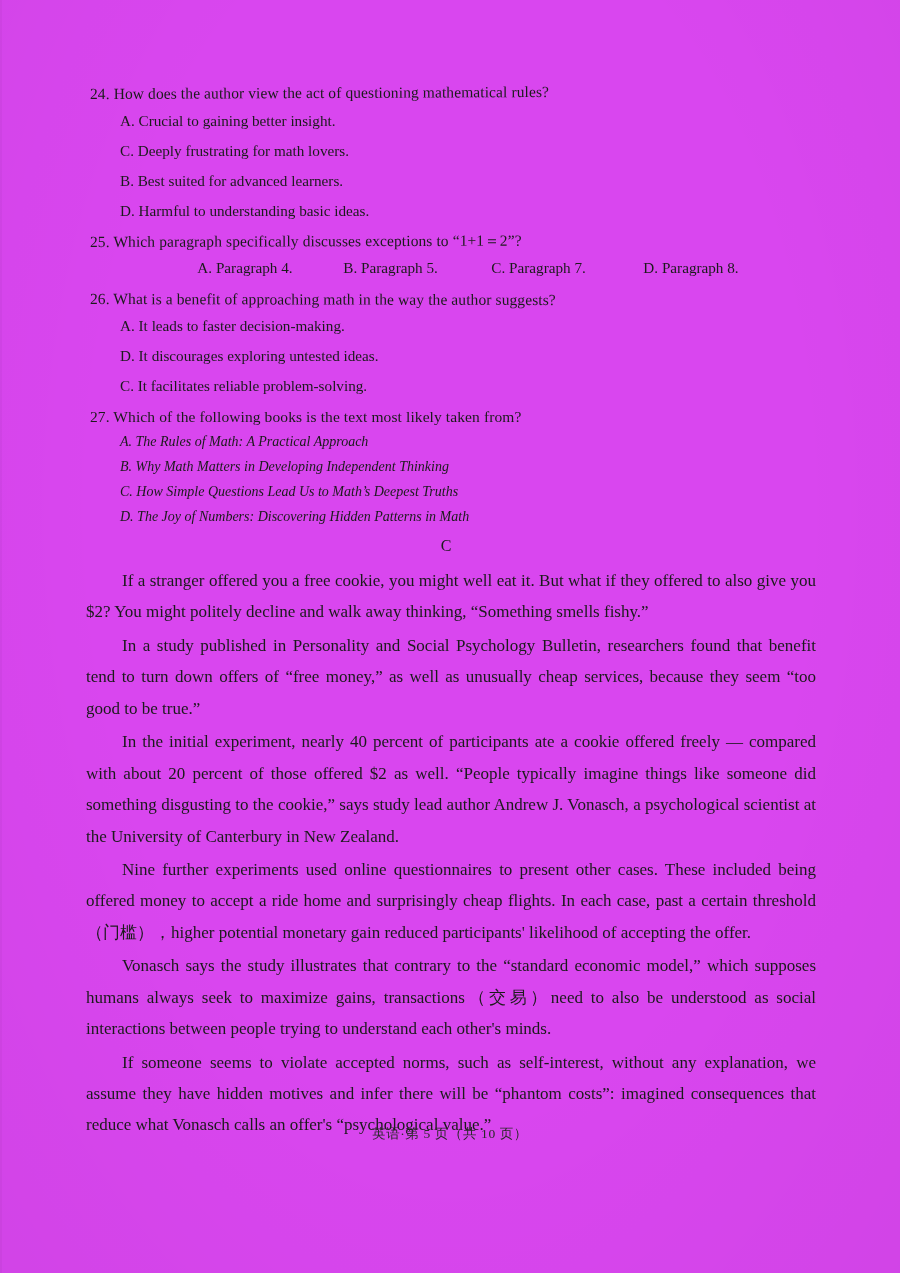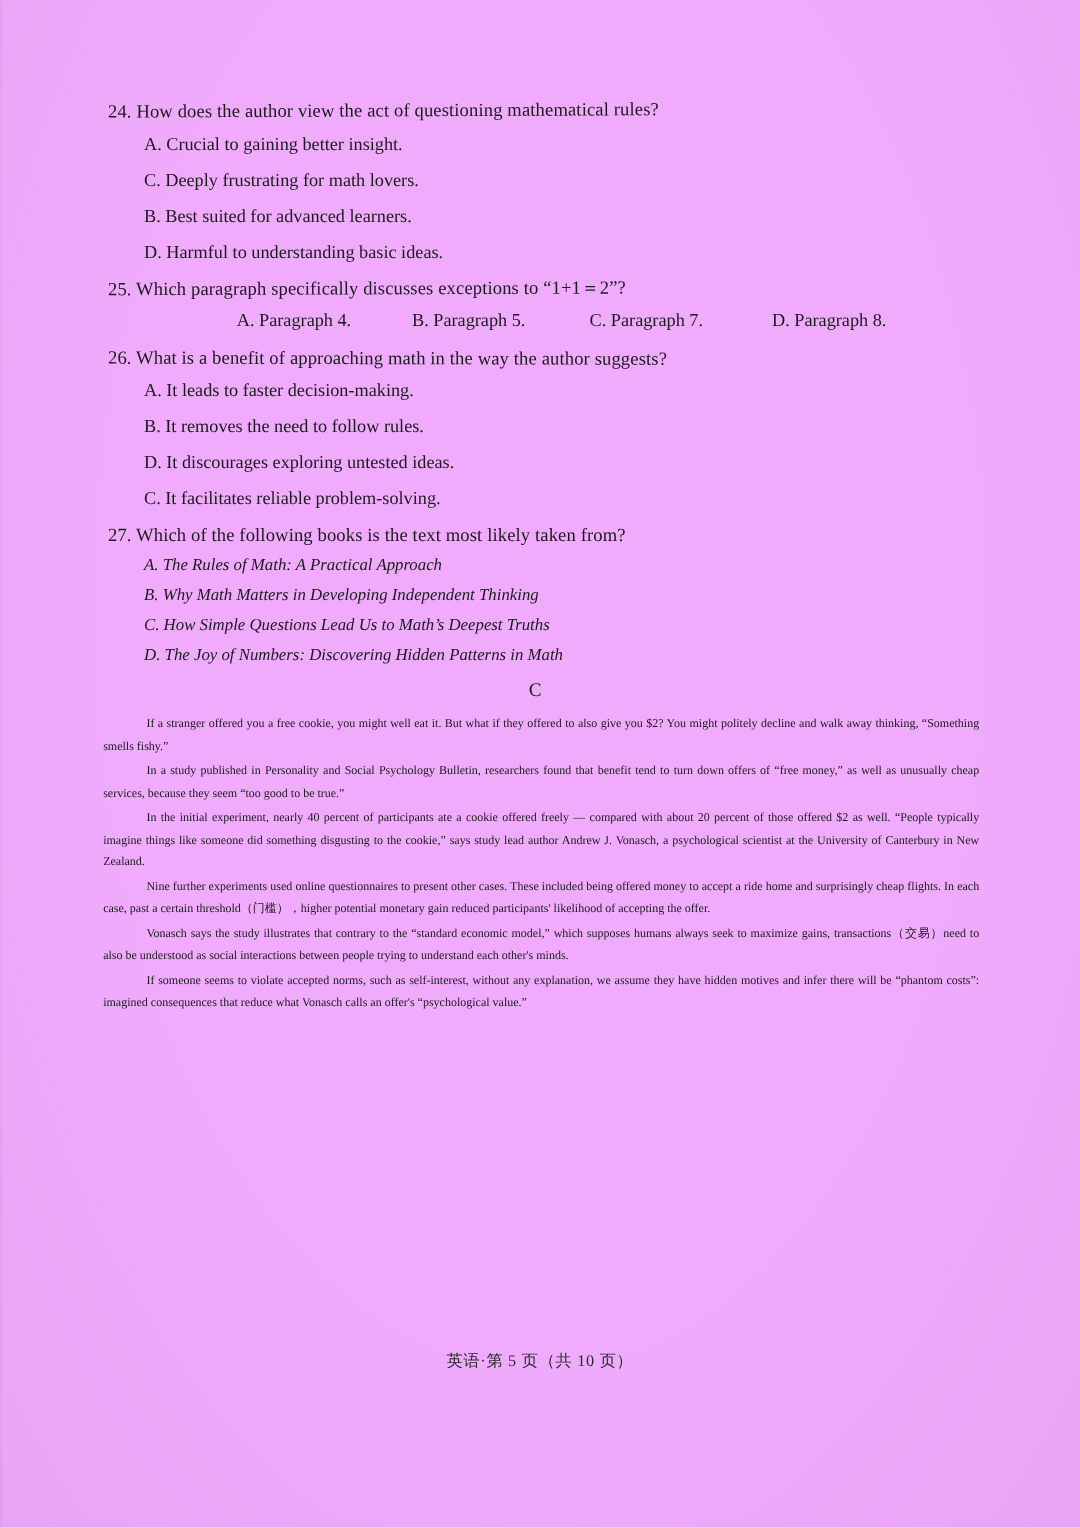--- a/index.html
+++ b/index.html
@@ -11,21 +11,21 @@
     width: 900px;
     height: 1273px;
     font-family: "Liberation Serif", "DejaVu Serif", serif;
     color: #1b1b1b;
     position: relative;
     overflow: hidden;
   }
   .page {
     position: absolute;
     inset: 0;
-    background: #f0abfc;
+    background: #d946ef;
   }
   
   .page::before {
     content: "";
     position: absolute;
     inset: 0;
     background:
       linear-gradient(90deg, rgba(0,0,0,0.035) 0 2px, rgba(0,0,0,0) 2px 100%) 0 0/100% 100%,
       radial-gradient(ellipse at 50% 40%, rgba(255,255,255,0) 55%, rgba(0,0,0,0.035) 100%);
     pointer-events: none;
@@ -73,21 +73,21 @@
     font-size: 14px;
     font-style: italic;
   }
   .section-letter {
     text-align: center;
     font-size: 16px;
     margin: 12px 0 10px 0;
     padding-right: 10px;
   }
   .para {
-    font-size: 10px;
+    font-size: 17px;
     line-height: 1.85;
     margin: 0 0 2px 0;
     text-indent: 36px;
     text-align: justify;
     text-justify: inter-word;
   }
   .footer {
     position: absolute;
     left: 0;
     right: 0;
@@ -117,21 +117,20 @@
     <div class="q-line q-stem skew-b">25. Which paragraph specifically discusses exceptions to “1+1＝2”?</div>
     <div class="opt-row">
       <span class="cell c1">A. Paragraph 4.</span>
       <span class="cell c2">B. Paragraph 5.</span>
       <span class="cell c3">C. Paragraph 7.</span>
       <span class="cell c4">D. Paragraph 8.</span>
     </div>
 
     <div class="q-line q-stem skew-c">26. What is a benefit of approaching math in the way the author suggests?</div>
     <div class="opt">A. It leads to faster decision-making.</div>
-    <div class="opt">B. It removes the need to follow rules.</div>
     <div class="opt">D. It discourages exploring untested ideas.</div>
     <div class="opt">C. It facilitates reliable problem-solving.</div>
 
     <div class="q-line q-stem">27. Which of the following books is the text most likely taken from?</div>
     <div class="opt-italic">A. The Rules of Math: A Practical Approach</div>
     <div class="opt-italic">B. Why Math Matters in Developing Independent Thinking</div>
     <div class="opt-italic">C. How Simple Questions Lead Us to Math’s Deepest Truths</div>
     <div class="opt-italic">D. The Joy of Numbers: Discovering Hidden Patterns in Math</div>
 
     <div class="section-letter">C</div>

